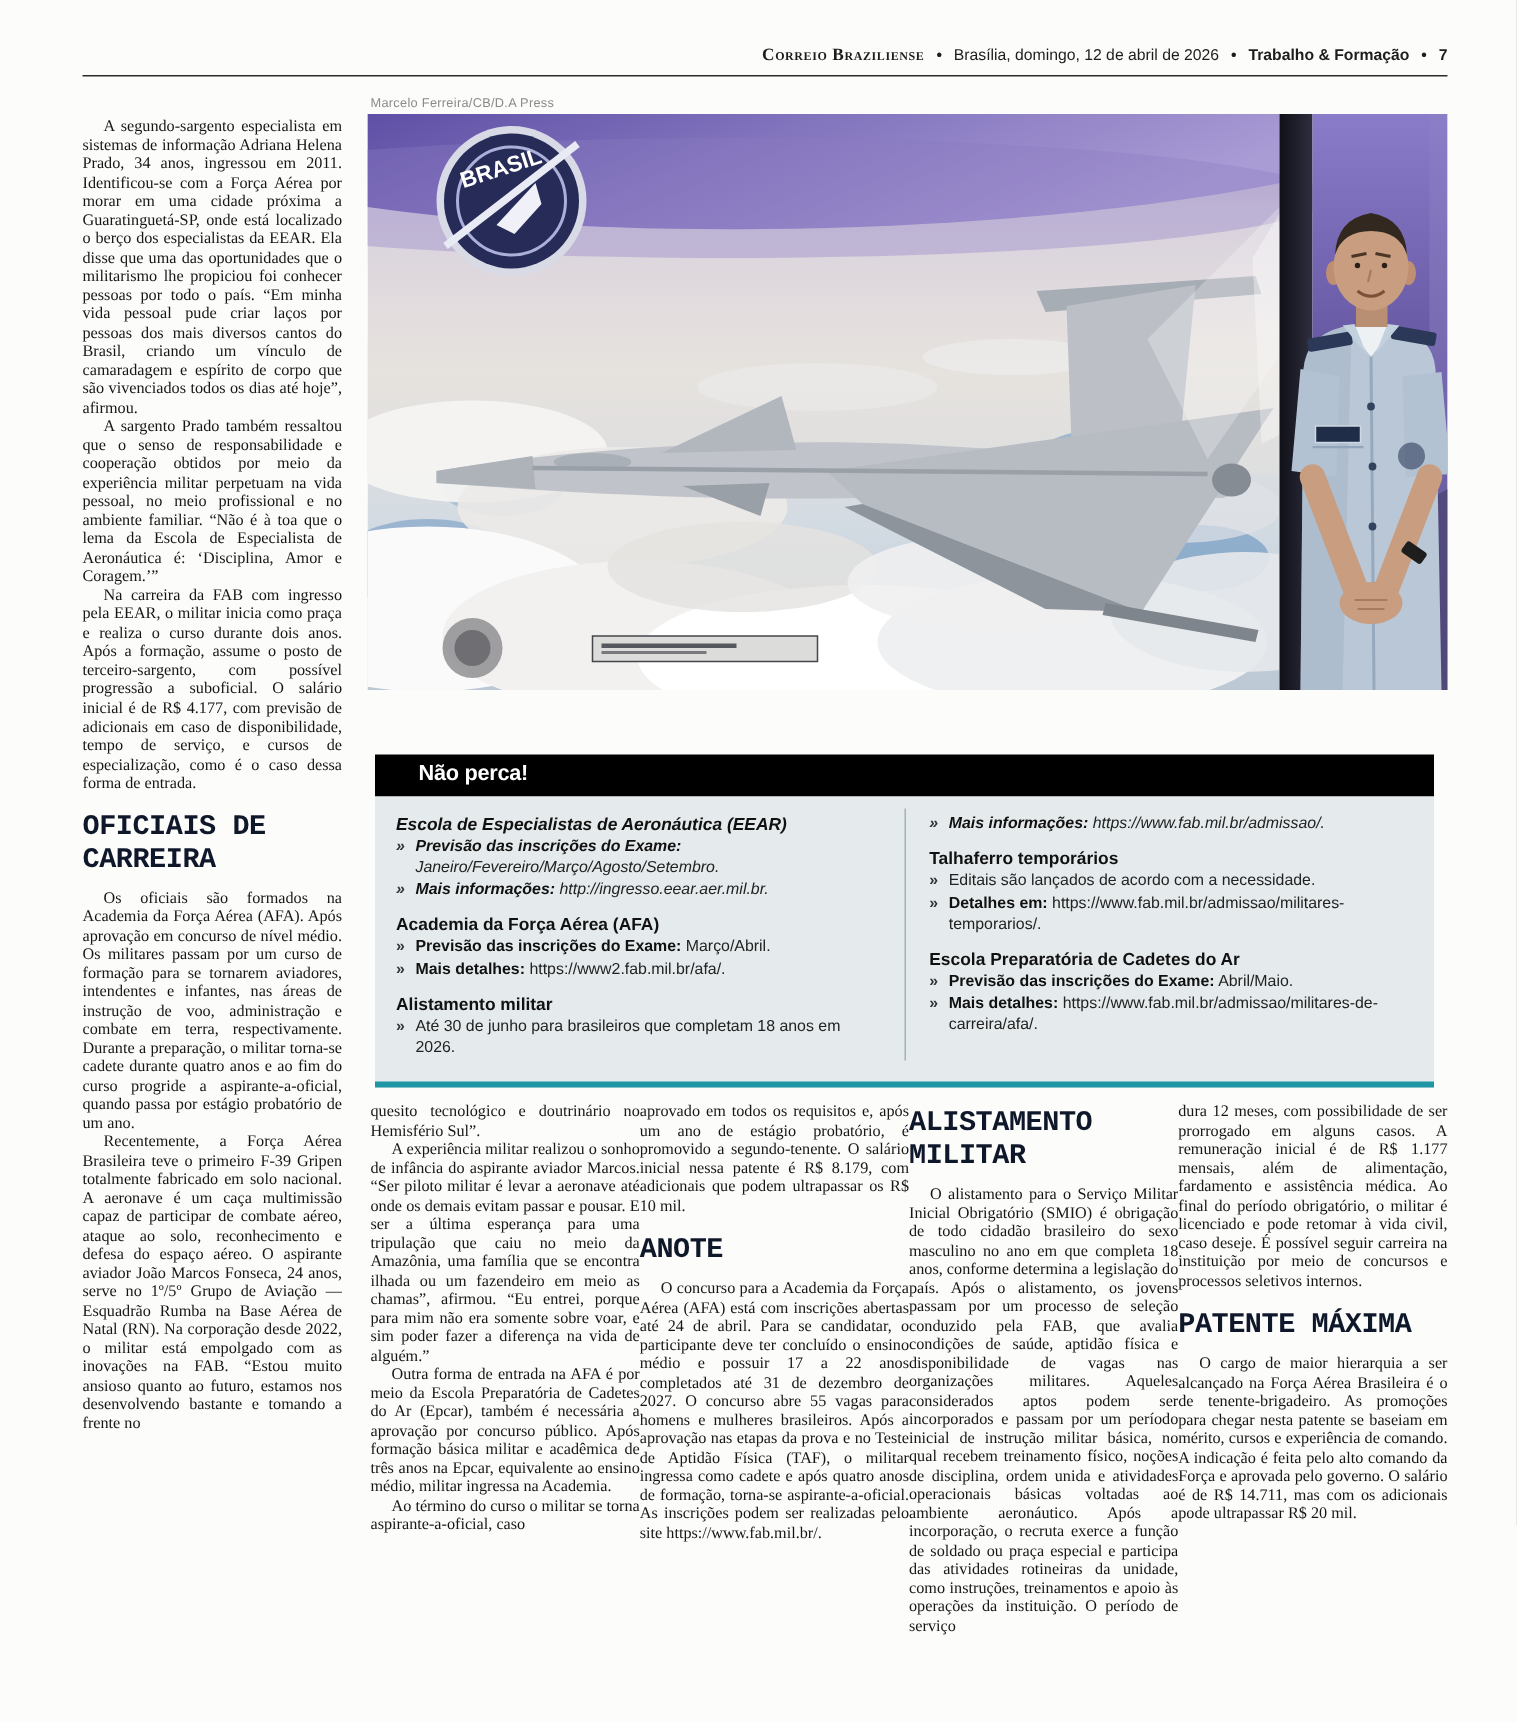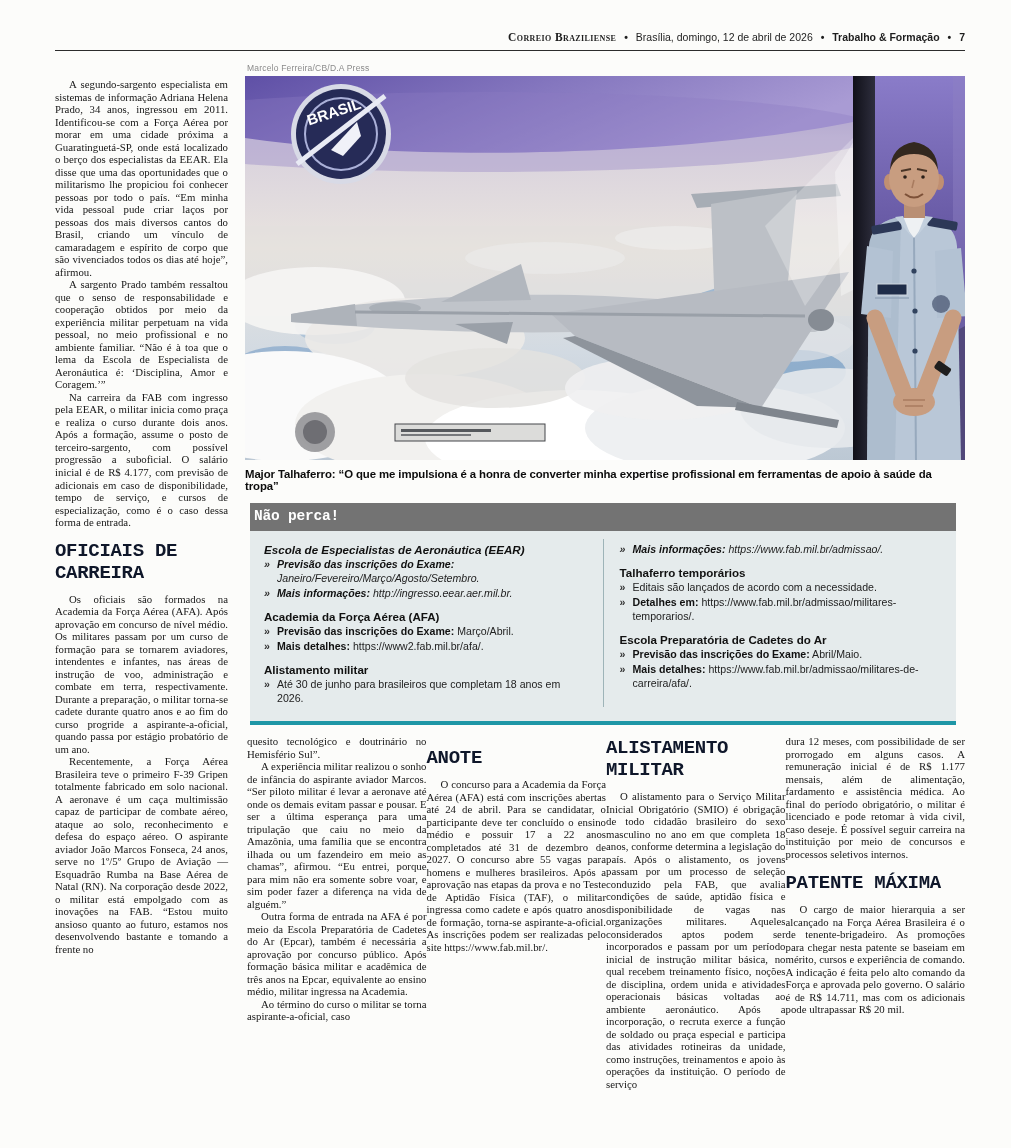--- a/index.html
+++ b/index.html
@@ -26,22 +26,22 @@
   
   .credit{position:absolute;left:247px;top:63px;font-family:"Liberation Sans",sans-serif;
           font-size:8.5px;color:#8a8a8a;letter-spacing:.2px;}
   .photo{position:absolute;left:245px;top:76px;width:720px;height:384px;margin:0;}
   .caption{position:absolute;left:245px;top:468px;width:718px;
            font-family:"Liberation Sans",sans-serif;font-weight:bold;font-size:11.4px;
            letter-spacing:-.1px;color:#0c0c0c;}
 
   
   .infobox{position:absolute;left:250px;top:503px;width:706px;}
-  .ib-title{background:#737373;color:#fff;font-family:Liberation Mono, monospace;
-            font-weight:bold;font-size:14.5px;padding:5px 4px 7px;letter-spacing:-.2px;}
+  .ib-title{background:#000000;color:#fff;font-family:Liberation Sans, sans-serif;
+            font-weight:bold;font-size:14.5px;padding:5px 29px 7px;letter-spacing:-.2px;}
   .ib-body{background:#e5ebec;display:flex;padding:8px 14px 14px;border-bottom:4px solid #1e96a6;
            min-height:168px;box-sizing:border-box;}
   .ib-col{flex:1;min-width:0;}
   .ib-col.right{border-left:1px solid #9eb4b8;padding-left:16px;margin-left:16px;}
   .ib-group{margin-top:9px;}
   .ib-group:first-child{margin-top:4px;font-style:italic;}
   .ib-heading{font-family:"Liberation Sans",sans-serif;font-weight:bold;font-size:11.6px;
               margin:0 0 2px;color:#111;}
   .ib-item{display:flex;font-family:"Liberation Sans",sans-serif;font-size:10.6px;
            line-height:1.32;color:#222;margin:1px 0;}
@@ -203,21 +203,20 @@
         <rect x="690" y="288" width="16" height="9" rx="2" fill="#1e1e1e" transform="rotate(35 698 292)"></rect>
         <ellipse cx="669" cy="326" rx="21" ry="14" fill="#c89d80"></ellipse>
         <path d="M658,324 L680,324 M660,330 L678,330" stroke="#a87b5f" stroke-width="1.4" fill="none"></path>
         <rect x="632" y="208" width="30" height="11" fill="#1f2d49" stroke="#cfd7e0" stroke-width="1"></rect>
         <path d="M630,222 h34" stroke="#93a5b9" stroke-width="1.5"></path>
         <circle cx="696" cy="228" r="9" fill="#253250" opacity="0.55"></circle>
       </g>
     </svg>
   </figure>
 
-  <figcaption class="caption">Major Talhaferro: “O que me impulsiona é a honra de converter minha expertise profissional em ferramentas de apoio à saúde da tropa”</figcaption>
 
   <section class="infobox">
     <div class="ib-title">Não perca!</div>
     <div class="ib-body">
 
       <div class="ib-col">
         <div class="ib-group">
           <div class="ib-heading">Escola de Especialistas de Aeronáutica (EEAR)</div>
           <div class="ib-item">
             <span class="ib-bullet">»</span>
@@ -283,20 +282,21 @@
   </section>
 
   <section class="bottom">
     <div class="bcol">
       <p class="body-p" style="text-indent:0">quesito tecnológico e doutrinário no Hemisfério Sul”.</p>
       <p class="body-p">A experiência militar realizou o sonho de infância do aspirante aviador Marcos. “Ser piloto militar é levar a aeronave até onde os demais evitam passar e pousar. E ser a última esperança para uma tripulação que caiu no meio da Amazônia, uma família que se encontra ilhada ou um fazendeiro em meio as chamas”, afirmou. “Eu entrei, porque para mim não era somente sobre voar, e sim poder fazer a diferença na vida de alguém.”</p>
       <p class="body-p">Outra forma de entrada na AFA é por meio da Escola Preparatória de Cadetes do Ar (Epcar), também é necessária a aprovação por concurso público. Após formação básica militar e acadêmica de três anos na Epcar, equivalente ao ensino médio, militar ingressa na Academia.</p>
       <p class="body-p">Ao término do curso o militar se torna aspirante-a-oficial, caso</p>
     </div>
     <div class="bcol">
+      <p class="body-p" style="text-indent:0">aprovado em todos os requisitos e, após um ano de estágio probatório, é promovido a segundo-tenente. O salário inicial nessa patente é R$ 8.179, com adicionais que podem ultrapassar os R$ 10 mil.</p>
       <h2 class="sec-heading">ANOTE</h2>
       <p class="body-p">O concurso para a Academia da Força Aérea (AFA) está com inscrições abertas até 24 de abril. Para se candidatar, o participante deve ter concluído o ensino médio e possuir 17 a 22 anos completados até 31 de dezembro de 2027. O concurso abre 55 vagas para homens e mulheres brasileiros. Após a aprovação nas etapas da prova e no Teste de Aptidão Física (TAF), o militar ingressa como cadete e após quatro anos de formação, torna-se aspirante-a-oficial. As inscrições podem ser realizadas pelo site https://www.fab.mil.br/.</p>
     </div>
     <div class="bcol">
       <h2 class="sec-heading first">ALISTAMENTO MILITAR</h2>
       <p class="body-p">O alistamento para o Serviço Militar Inicial Obrigatório (SMIO) é obrigação de todo cidadão brasileiro do sexo masculino no ano em que completa 18 anos, conforme determina a legislação do país. Após o alistamento, os jovens passam por um processo de seleção conduzido pela FAB, que avalia condições de saúde, aptidão física e disponibilidade de vagas nas organizações militares. Aqueles considerados aptos podem ser incorporados e passam por um período inicial de instrução militar básica, no qual recebem treinamento físico, noções de disciplina, ordem unida e atividades operacionais básicas voltadas ao ambiente aeronáutico. Após a incorporação, o recruta exerce a função de soldado ou praça especial e participa das atividades rotineiras da unidade, como instruções, treinamentos e apoio às operações da instituição. O período de serviço</p>
     </div>
     <div class="bcol">
       <p class="body-p" style="text-indent:0">dura 12 meses, com possibilidade de ser prorrogado em alguns casos. A remuneração inicial é de R$ 1.177 mensais, além de alimentação, fardamento e assistência médica. Ao final do período obrigatório, o militar é licenciado e pode retomar à vida civil, caso deseje. É possível seguir carreira na instituição por meio de concursos e processos seletivos internos.</p>
       <h2 class="sec-heading">PATENTE MÁXIMA</h2>

